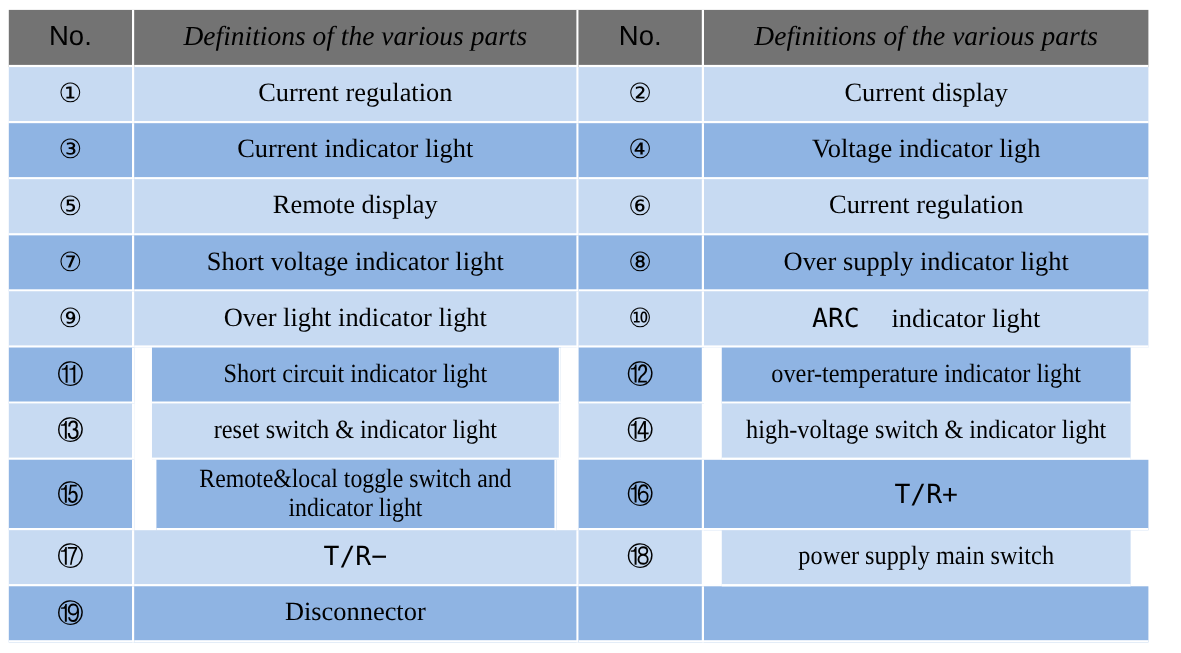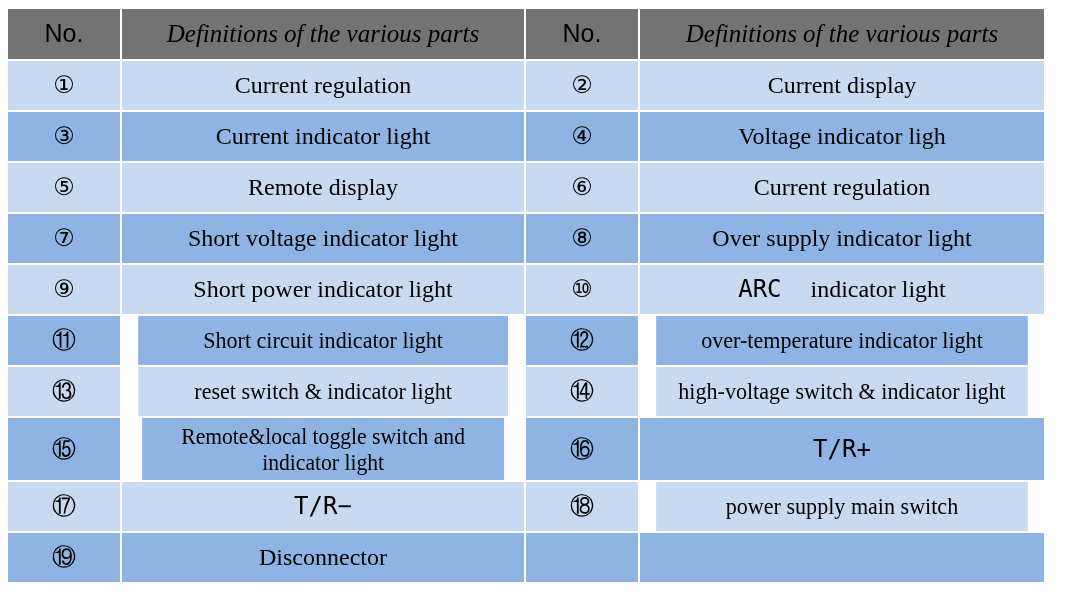--- a/index.html
+++ b/index.html
@@ -141,21 +141,21 @@
           <td class="cell-def">Current regulation</td>
         </tr>
         <tr class="body-row row-dark">
           <td class="cell-no">⑦</td>
           <td class="cell-def">Short voltage indicator light</td>
           <td class="cell-no">⑧</td>
           <td class="cell-def">Over supply indicator light</td>
         </tr>
         <tr class="body-row row-light">
           <td class="cell-no">⑨</td>
-          <td class="cell-def">Short power indicator light</td>
+          <td class="cell-def">Over light indicator light</td>
           <td class="cell-no">⑩</td>
           <td class="cell-def def-mono"><span>ARC</span>&nbsp;&nbsp;<span class="mixed-serif">indicator light</span></td>
         </tr>
         <tr class="body-row row-dark">
           <td class="cell-no">⑪</td>
           <td class="cell-def def-condensed">Short circuit indicator light</td>
           <td class="cell-no">⑫</td>
           <td class="cell-def def-condensed">over-temperature indicator light</td>
         </tr>
         <tr class="body-row row-light">

